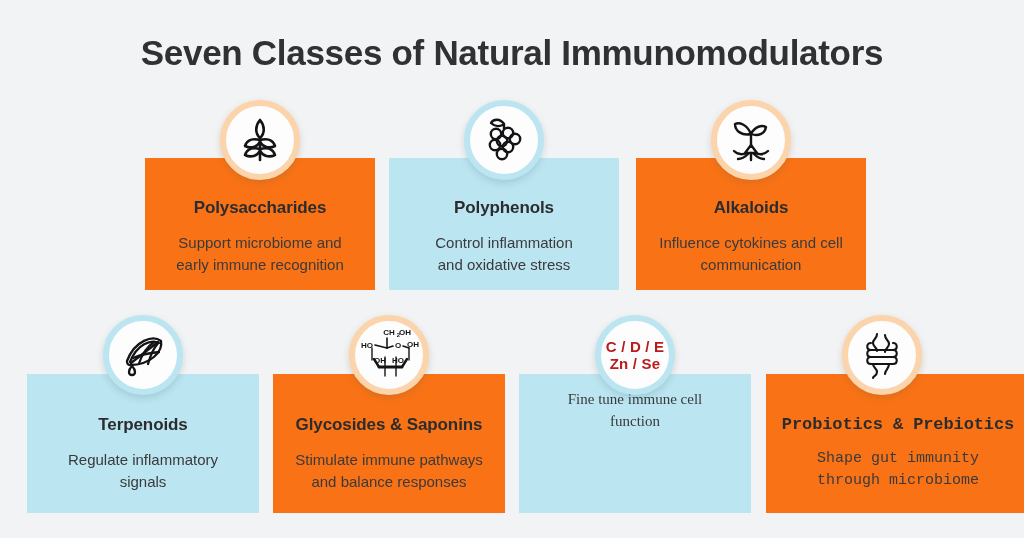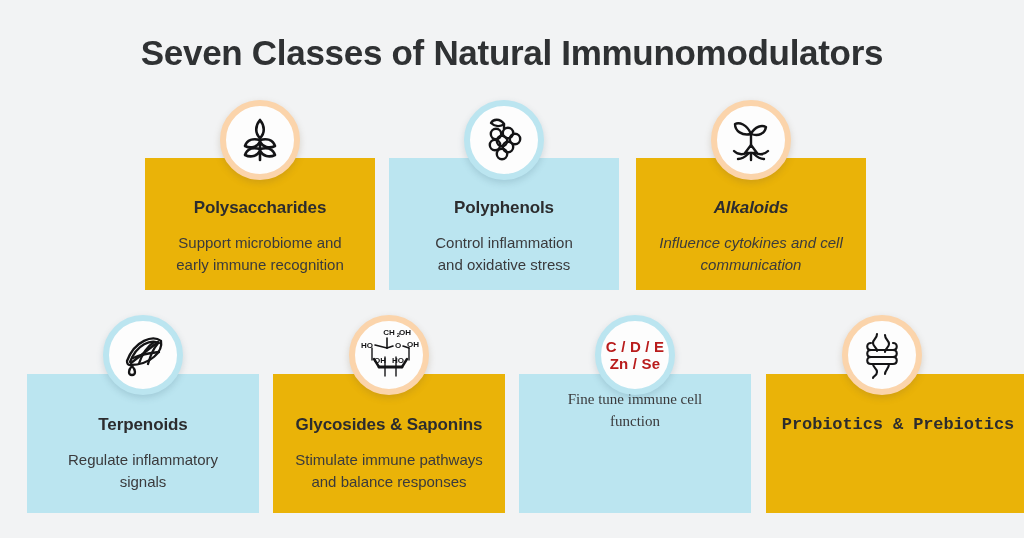--- a/index.html
+++ b/index.html
@@ -37,21 +37,21 @@
     box-sizing: border-box;
     text-align: center;
   }
   .card-body {
     position: absolute;
     left: 0;
     width: 100%;
     box-sizing: border-box;
     padding: 0 10px;
   }
-  .card-orange .card-body { background: #eab308; }
+  .card-orange .card-body { background: #f97316; }
   .card-blue .card-body { background: #bbe5f0; }
 
   .card-heading {
     font-size: 17px;
     font-weight: bold;
     color: #2c2c2e;
     letter-spacing: -0.1px;
   }
   .card-desc {
     font-size: 15px;
@@ -141,21 +141,21 @@
         <path d="M24 17 C20 7 12 5 8 7 C8 14 15 19 24 17 Z"></path>
         <path d="M24 17 C28 9 35 8 39 10 C38 16 32 20 24 17 Z"></path>
         <path d="M24 28 L18 36 L30 36 L24 28 Z"></path>
         <path d="M24 36 L24 43"></path>
         <path d="M20 36 C15 38 10 37 7 34"></path>
         <path d="M28 36 C33 38 38 37 41 34"></path>
         <path d="M21 37 C17 41 14 42 11 42"></path>
         <path d="M27 37 C31 41 34 42 37 42"></path>
       </svg>
     </div>
-    <div class="card-body" style="top:58px; height:132px;font-style:italic;">
+    <div class="card-body" style="top:58px; height:132px;">
       <div class="card-heading" style="margin-top:40px;">Alkaloids</div>
       <div class="card-desc" style="margin-top:14px; padding:0 12px;">Influence cytokines and cell communication</div>
     </div>
   </div>
 
   <div class="card card-blue" style="left:27px; top:315px; width:232px; height:198px;">
     <div class="icon-circle ring-blue" style="left:76px; top:0px;">
       <svg width="48" height="46" viewBox="0 0 48 46" fill="none" stroke="#141416" stroke-width="2.3" stroke-linecap="round" stroke-linejoin="round">
         <path d="M8 29 C16 8 34 3 42 9 C44 19 32 33 11 33 C9 33 8 31 8 29 Z"></path>
         <path d="M11 30 C18 12 32 7 40 11"></path>
@@ -223,16 +223,17 @@
         <path d="M25 5 C25 10 29 10 29 14 C29 18 25 18 25 22"></path>
         <path d="M11 13 C6 13 6 20 11 20 L33 20 C38 20 38 13 33 13"></path>
         <path d="M11 20 C6 20 6 27 11 27 L33 27 C38 27 38 20 33 20"></path>
         <path d="M11 27 C6 27 6 34 11 34 L33 34 C38 34 38 27 33 27"></path>
         <path d="M13 34 C13 38 17 38 17 42 C17 46 13 46 13 48"></path>
         <path d="M29 34 C29 39 25 40 25 44"></path>
       </svg>
     </div>
     <div class="card-body" style="top:59px; height:139px;">
       <div class="card-heading" style="margin-top:41px;">Probiotics &amp; Prebiotics</div>
+      <div class="card-desc" style="margin-top:14px; padding:0 18px;">Shape gut immunity through microbiome</div>
     </div>
   </div>
 
 </div>
 
 </body></html>

